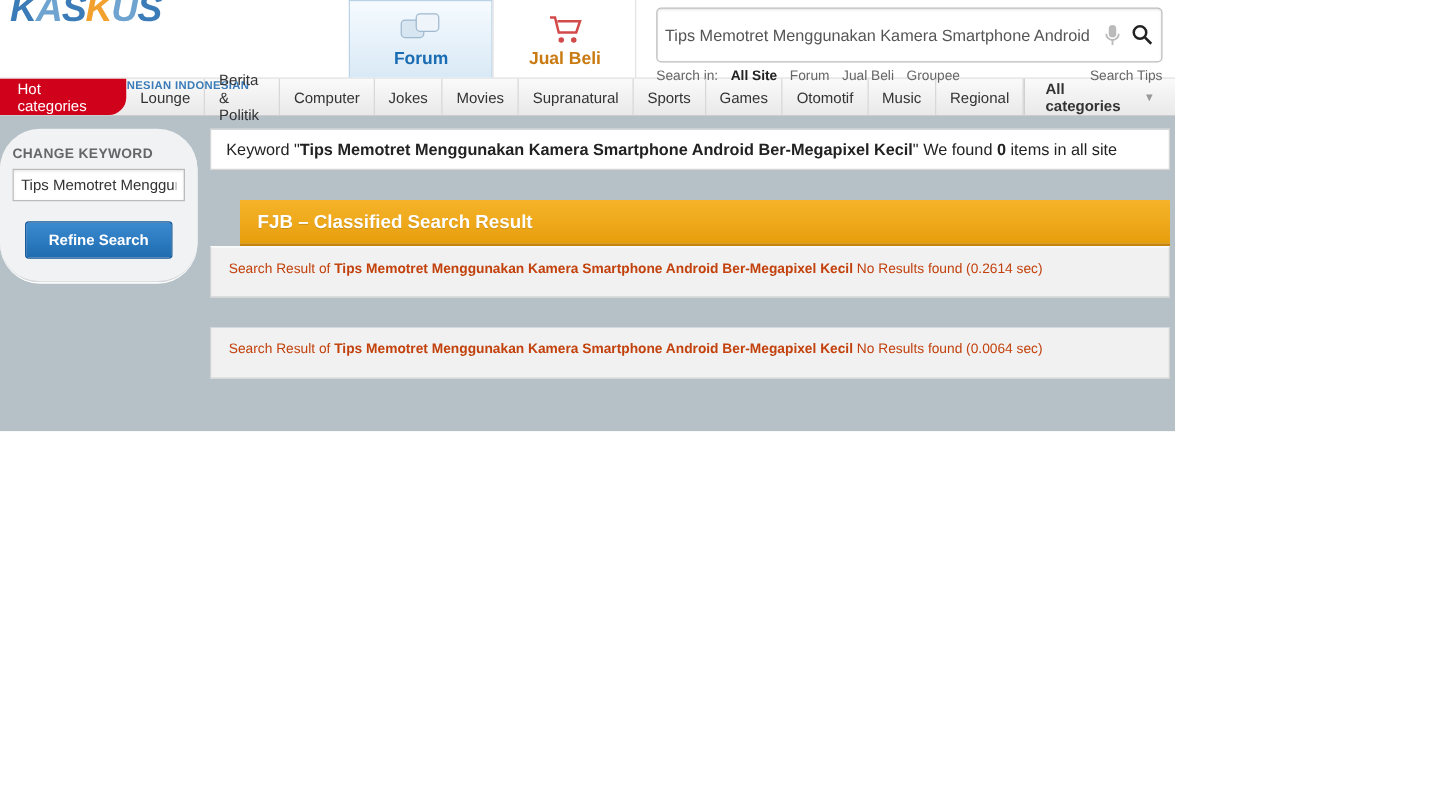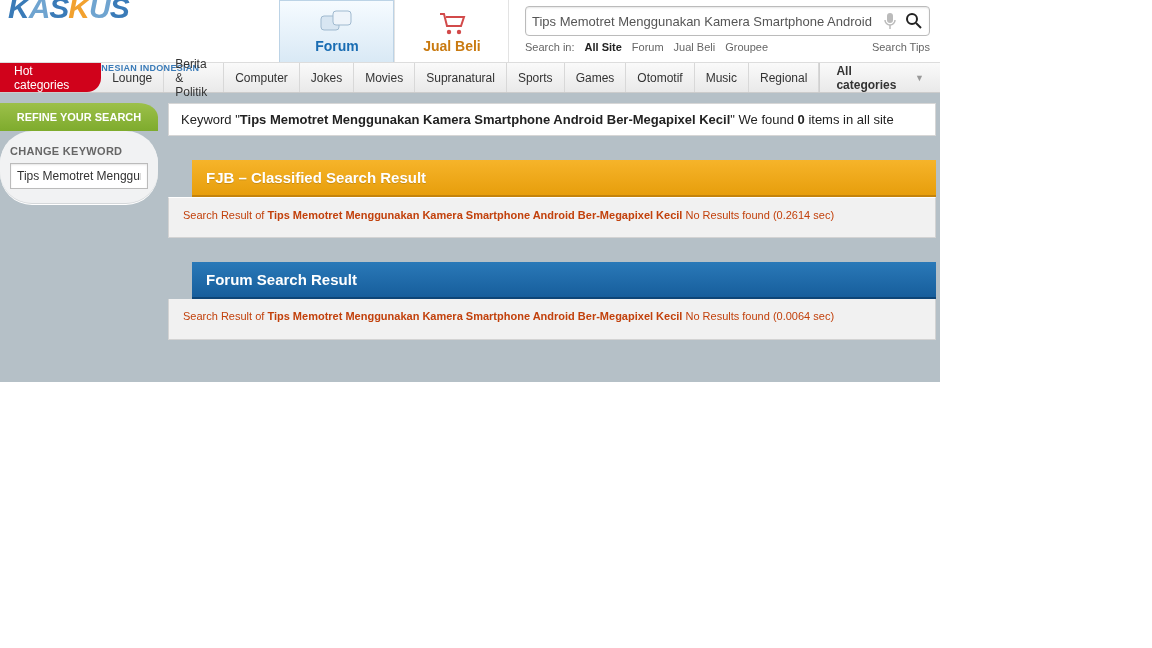--- a/index.html
+++ b/index.html
@@ -16,21 +16,21 @@
 .logo-s2 { color: #3a7bb8; }
 .logo-tag { color: #3a7bb8; font-size: 9px; font-weight: bold; letter-spacing: 0.3px; margin-top: 2px; }
 .nav-tabs { display: flex; margin-left: 68px; }
 .nav-tab { width: 115px; text-align: center; display: flex; flex-direction: column; align-items: center; justify-content: flex-end; padding-bottom: 8px; border-left: 1px solid #e3e3e3; border-right: 1px solid #e3e3e3; cursor: pointer; }
 .nav-tab.active { background: linear-gradient(#f6fbff, #d9e9f5); border: 1px solid #bcd3e6; border-bottom: none; }
 .nav-tab .icon-box { height: 30px; display: flex; align-items: center; justify-content: center; }
 .nav-tab .lbl { font-size: 14px; font-weight: bold; }
 .lbl-forum { color: #1a6db3; }
 .lbl-jb { color: #c97a10; }
 .search-area { margin-left: auto; padding: 6px 10px 0 0; width: 415px; }
-.search-box { display: flex; align-items: center; border: 1px solid #bbb; border-radius: 4px; height: 30px; background: #fff; padding: 0 6px; box-shadow: inset 0 1px 2px rgba(0,0,0,.1); }
+.search-box { display: flex; align-items: center; border: 1px solid #bbb; border-radius: 4px; height: 44px; background: #fff; padding: 0 6px; box-shadow: inset 0 1px 2px rgba(0,0,0,.1); }
 .search-input { flex: 1; border: none; outline: none; font-size: 13px; color: #555; background: transparent; }
 .mic-icon, .mag-icon { width: 18px; height: 18px; margin-left: 4px; cursor: pointer; }
 .search-sub { display: flex; align-items: center; font-size: 11px; color: #666; margin-top: 5px; gap: 10px; }
 .search-sub a { color: #666; text-decoration: none; cursor: pointer; }
 .search-sub .allsite { font-weight: bold; color: #222; text-align: right; }
 .search-tips { margin-left: auto; color: #1a6db3; }
 .catbar { background: linear-gradient(#fafafa, #e9e9e9); height: 30px; display: flex; align-items: stretch; border-bottom: 1px solid #ccc; }
 .hot-cat { background: #d0021b; color: #fff; font-size: 12px; display: flex; align-items: center; padding: 0 14px; font-weight: normal; position: relative; border-bottom-right-radius: 14px 14px; }
 .cat-list { display: flex; align-items: center; }
 .cat-item { padding: 0 11px; font-size: 12px; color: #333; border-right: 1px solid #d8d8d8; height: 100%; display: flex; align-items: center; cursor: pointer; }
@@ -134,41 +134,40 @@
         <div class="cat-item">Regional</div>
       </div>
     <div class="all-cat">
       <span>All categories</span>
       <span class="arr">▼</span>
     </div>
   </div>
 
   <div class="main">
     <div class="sidebar">
-      <div class="refine-hdr">REFINE YOUR SEARCH</div>
       <div class="side-body">
         <div class="ck-label">CHANGE KEYWORD</div>
         <input class="ck-input" value="Tips Memotret Menggunakan Kamera Smartphone Android Ber-Megapixel Kecil" style="">
+        <button class="refine-btn">Refine Search</button>
       </div>
     </div>
 
     <div class="content">
       <div class="kw-bar">
         <span>Keyword "</span><b>Tips Memotret Menggunakan Kamera Smartphone Android Ber-Megapixel Kecil</b><span>" We found </span><b>0</b><span> items in all site</span>
       </div>
 
       <div class="panel">
         <div class="panel-hdr yellow">FJB – Classified Search Result</div>
         <div class="panel-body goto-inst">
           <span>Search Result of </span><b>Tips Memotret Menggunakan Kamera Smartphone Android Ber-Megapixel Kecil</b><span>  No Results found (0.2614 sec)</span>
         </div>
       </div>
 
       <div class="panel">
-        <div class="panel-hdr blue">Forum Search Result</div>
         <div class="panel-body">
           <span>Search Result of </span><b>Tips Memotret Menggunakan Kamera Smartphone Android Ber-Megapixel Kecil</b><span> No Results found (0.0064 sec)</span>
         </div>
       </div>
 
 
     </div>
   </div>
 </div>
 

